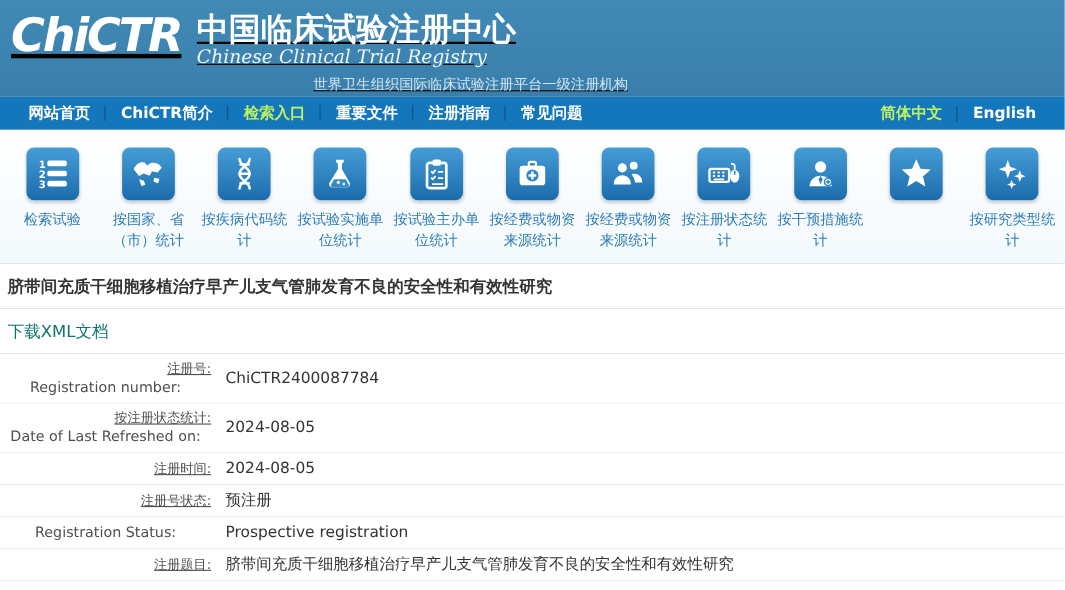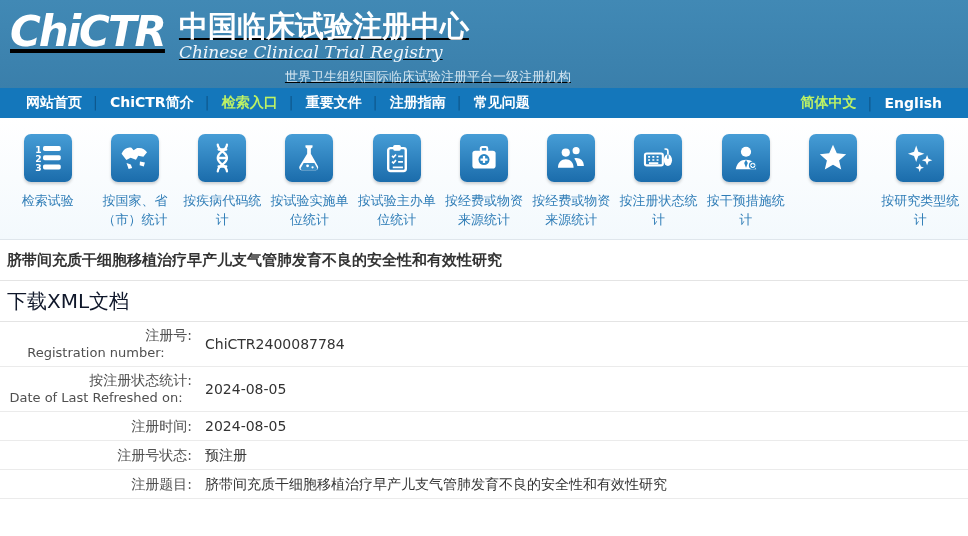--- a/index.html
+++ b/index.html
@@ -39,28 +39,28 @@
     display:flex; align-items:center; justify-content:center; }
   .tool-icon svg { width:34px; height:34px; display:block; }
   .tool-label { margin-top:9px; color:#2e7cb6; font-size:13px; line-height:19px;
     padding:0 2px; }
 
   
   .page-title { height:41px; border-bottom:1px solid #e4e4e4; display:flex;
     align-items:center; padding-left:7px; color:#333; font-size:15px; font-weight:bold; }
   .download-bar { height:41px; border-bottom:1px solid #e4e4e4; display:flex;
     align-items:center; padding-left:7px; }
-  .download-link { color:#0f172a; font-size:20px; text-decoration:none; cursor:pointer; }
+  .download-link { color:#0f766e; font-size:15px; text-decoration:none; cursor:pointer; }
 
   
   .details { width:100%; }
   .row { display:flex; align-items:center; border-bottom:1px solid #ebebeb;
     background:#fff; padding:5px 0; min-height:27px; }
   .labels { width:192px; flex:0 0 192px; text-align:right; }
-  .lab-zh { color:#4f4f4f; font-size:14px; line-height:17px; }
+  .lab-zh { color:#4f4f4f; font-size:12px; line-height:17px;text-decoration:underline; }
   .lab-en { color:#4f4f4f; font-size:13px; line-height:17px;text-align:center; }
   .value { margin-left:13px; color:#333; font-size:14px; line-height:18px;
     padding-right:10px; }
 </style>
 </head>
 <body>
 
 <div class="header">
   <div class="logo">ChiCTR</div>
   <div class="title-block">
@@ -257,20 +257,27 @@
     </div>
 
     <div class="row">
       <div class="labels">
         <div class="lab-zh">注册号状态:</div>
         <div class="lab-en"></div>
       </div>
       <div class="value">预注册</div>
     </div>
 
+    <div class="row">
+      <div class="labels">
+        <div class="lab-zh"></div>
+        <div class="lab-en">Registration Status:</div>
+      </div>
+      <div class="value">Prospective registration</div>
+    </div>
 
     <div class="row">
       <div class="labels">
         <div class="lab-zh">注册题目:</div>
         <div class="lab-en"></div>
       </div>
       <div class="value">脐带间充质干细胞移植治疗早产儿支气管肺发育不良的安全性和有效性研究</div>
     </div>
   </div>
 

